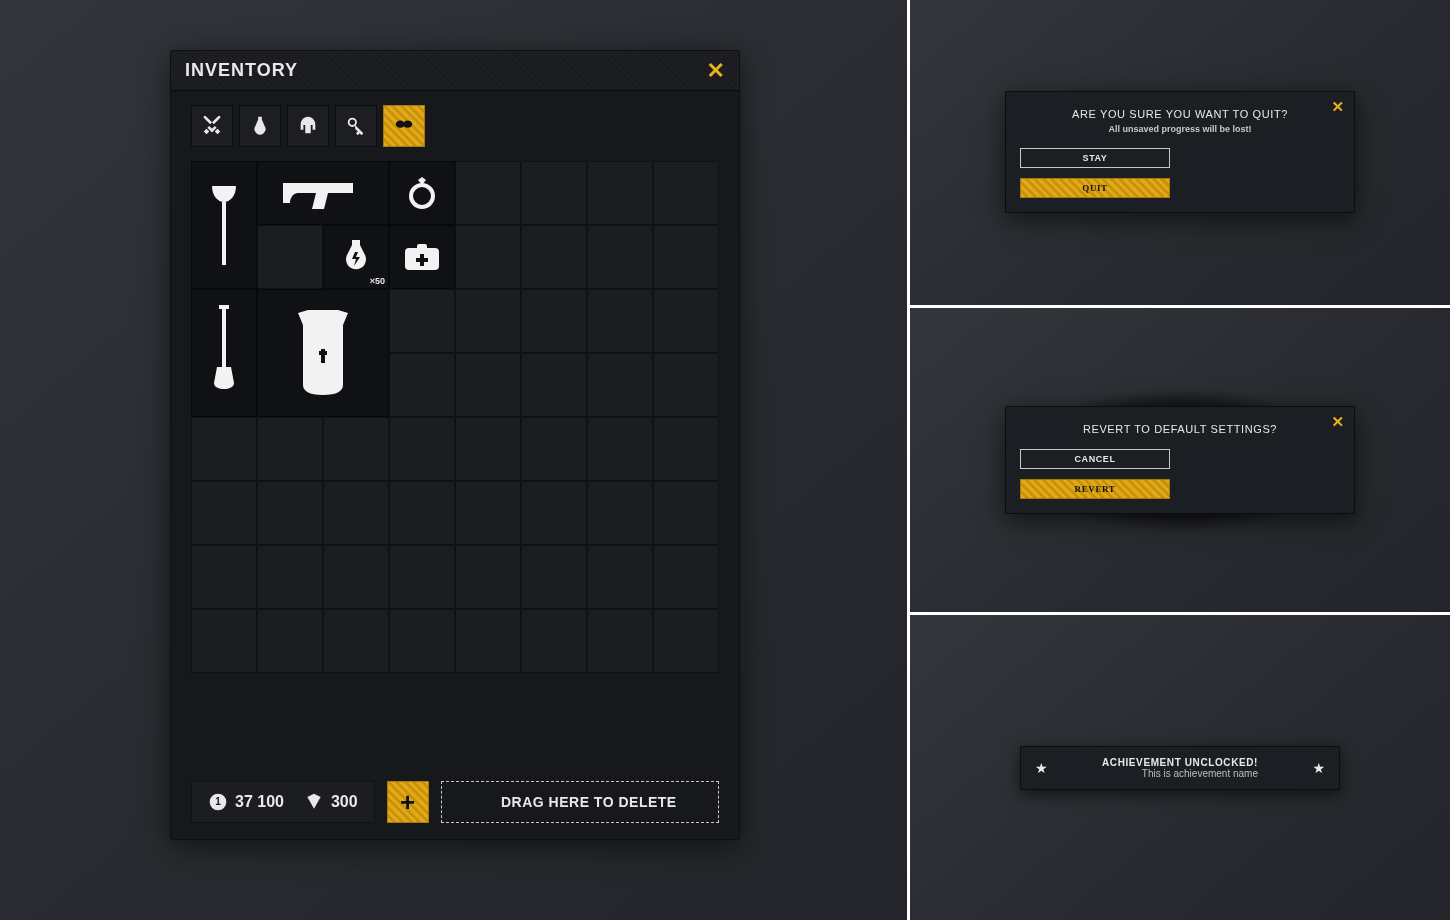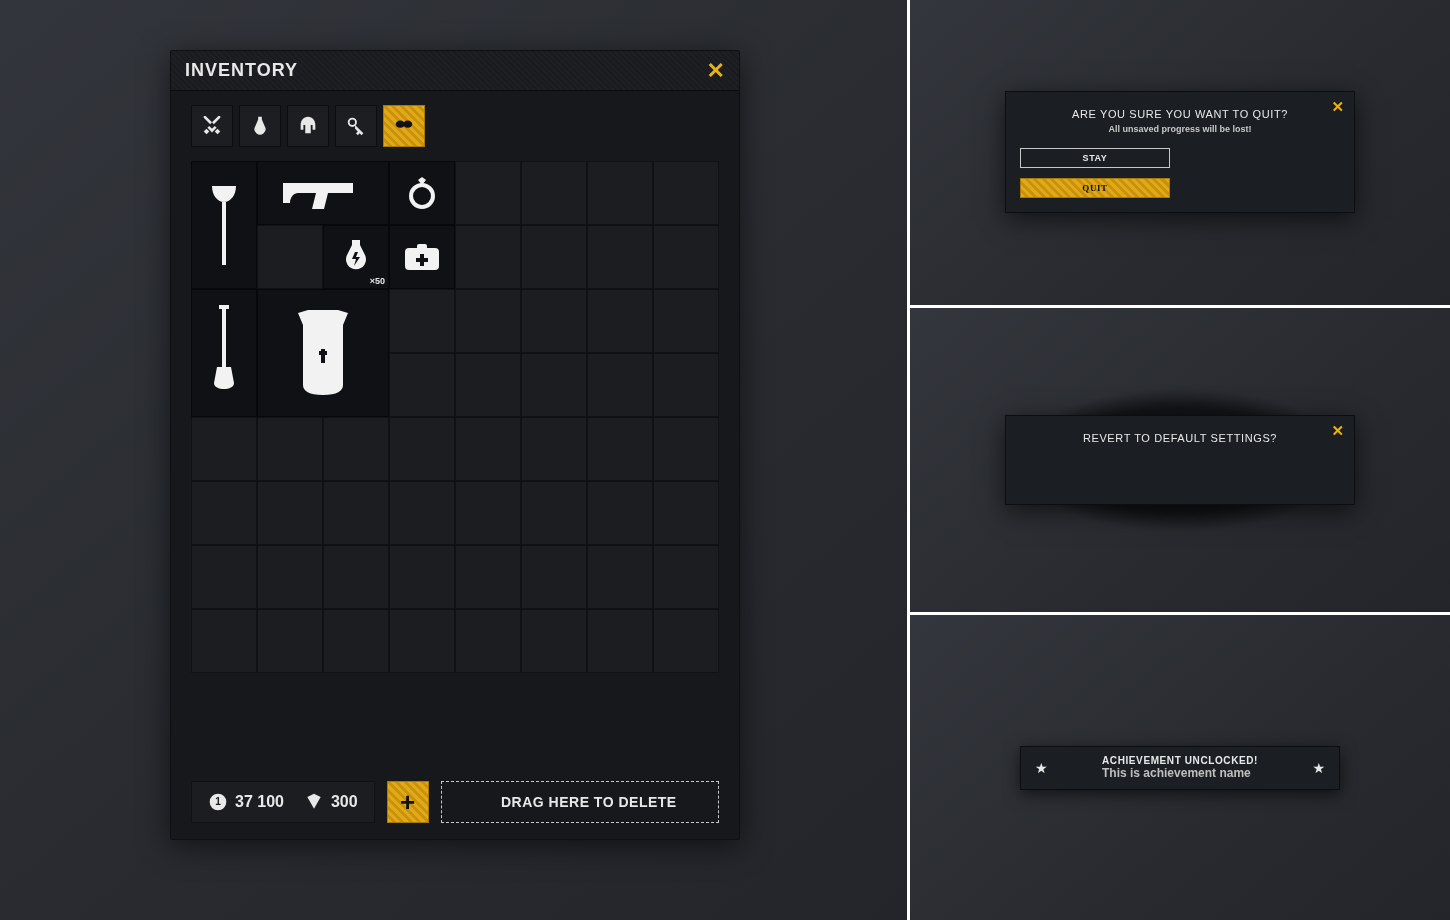--- a/index.html
+++ b/index.html
@@ -138,23 +138,23 @@
     filter: blur(1px);
   }
 
   .toast {
     width:320px; height:44px;
     background:#1b1e23; border:1px solid #0c0d10;
     box-shadow: 0 4px 16px rgba(0,0,0,0.6);
     display:flex; align-items:center; justify-content:space-between; padding:0 14px;
   }
   .toast .star { color:#e8e8e8; font-size:14px; }
-  .toast .mid { text-align:left; }
+  .toast .mid { text-align:right; }
   .toast .t-title { font-size:10px; font-weight:900; letter-spacing:0.6px;}
-  .toast .t-sub { font-size:12px; color:#bfbfbf; font-family:Arial,sans-serif;font-weight:bold; }
+  .toast .t-sub { font-size:10px; color:#bfbfbf; font-family:Arial,sans-serif; }
 </style>
 </head>
 <body>
 
 <div class="panel-left">
   <div class="inv-card">
     <div class="inv-header">
       <span class="caps inv-title">Inventory</span>
       <span class="close-x">✕</span>
     </div>
@@ -326,20 +326,24 @@
         <div class="g-btn accent caps">Quit</div>
       </div>
     </div>
   </div>
 
   <div class="sub-panel">
     <div class="splat"></div>
     <div class="modal" style="position:relative;">
       <span class="mx">✕</span>
       <div class="m-title caps">Revert to default settings?</div>
+      <div class="m-btns">
+        <div class="g-btn outline caps">Cancel</div>
+        <div class="g-btn accent caps">Revert</div>
+      </div>
     </div>
   </div>
 
   <div class="sub-panel">
     <div class="toast">
       <span class="star">★</span>
       <div class="mid">
         <div class="t-title caps">Achievement Unclocked!</div>
         <div class="t-sub">This is achievement name</div>
       </div>

